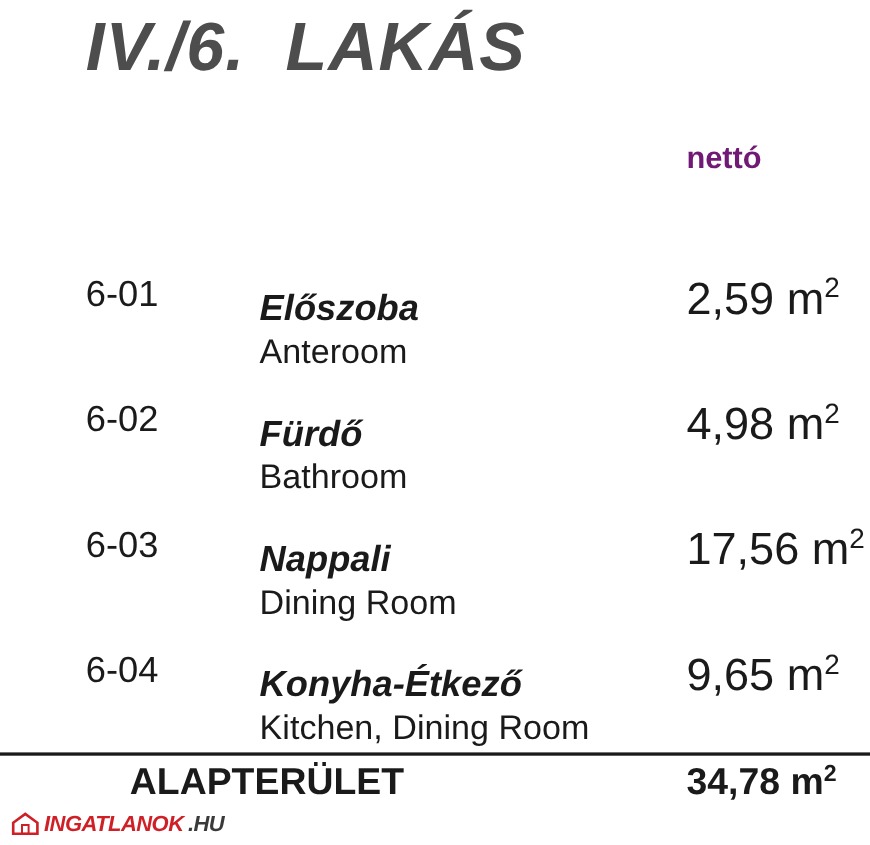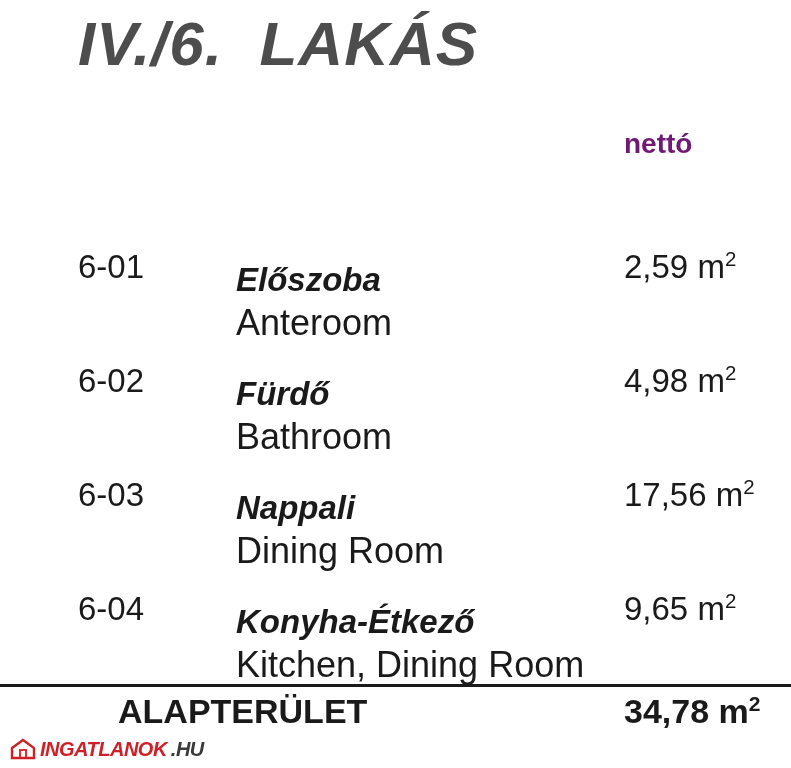--- a/index.html
+++ b/index.html
@@ -75,29 +75,29 @@
     font-weight: bold;
     font-style: italic;
     color: #1a1a1a;
     white-space: nowrap;
     margin-top: 13px;
   }
   .room .en {
     position: absolute;
     left: 236px;
     top: 54px;
-    font-size: 36px;
+    font-size: 31px;
     color: #1a1a1a;
     white-space: nowrap;
   }
   .room .area {
     position: absolute;
     left: 624px;
     top: 0;
-    font-size: 33px;
+    font-size: 41px;
     color: #1a1a1a;
     white-space: nowrap;
   }
   .area sup, .total-area sup {
     font-size: 0.62em;
     vertical-align: super;
     line-height: 0;
   }
 
   

